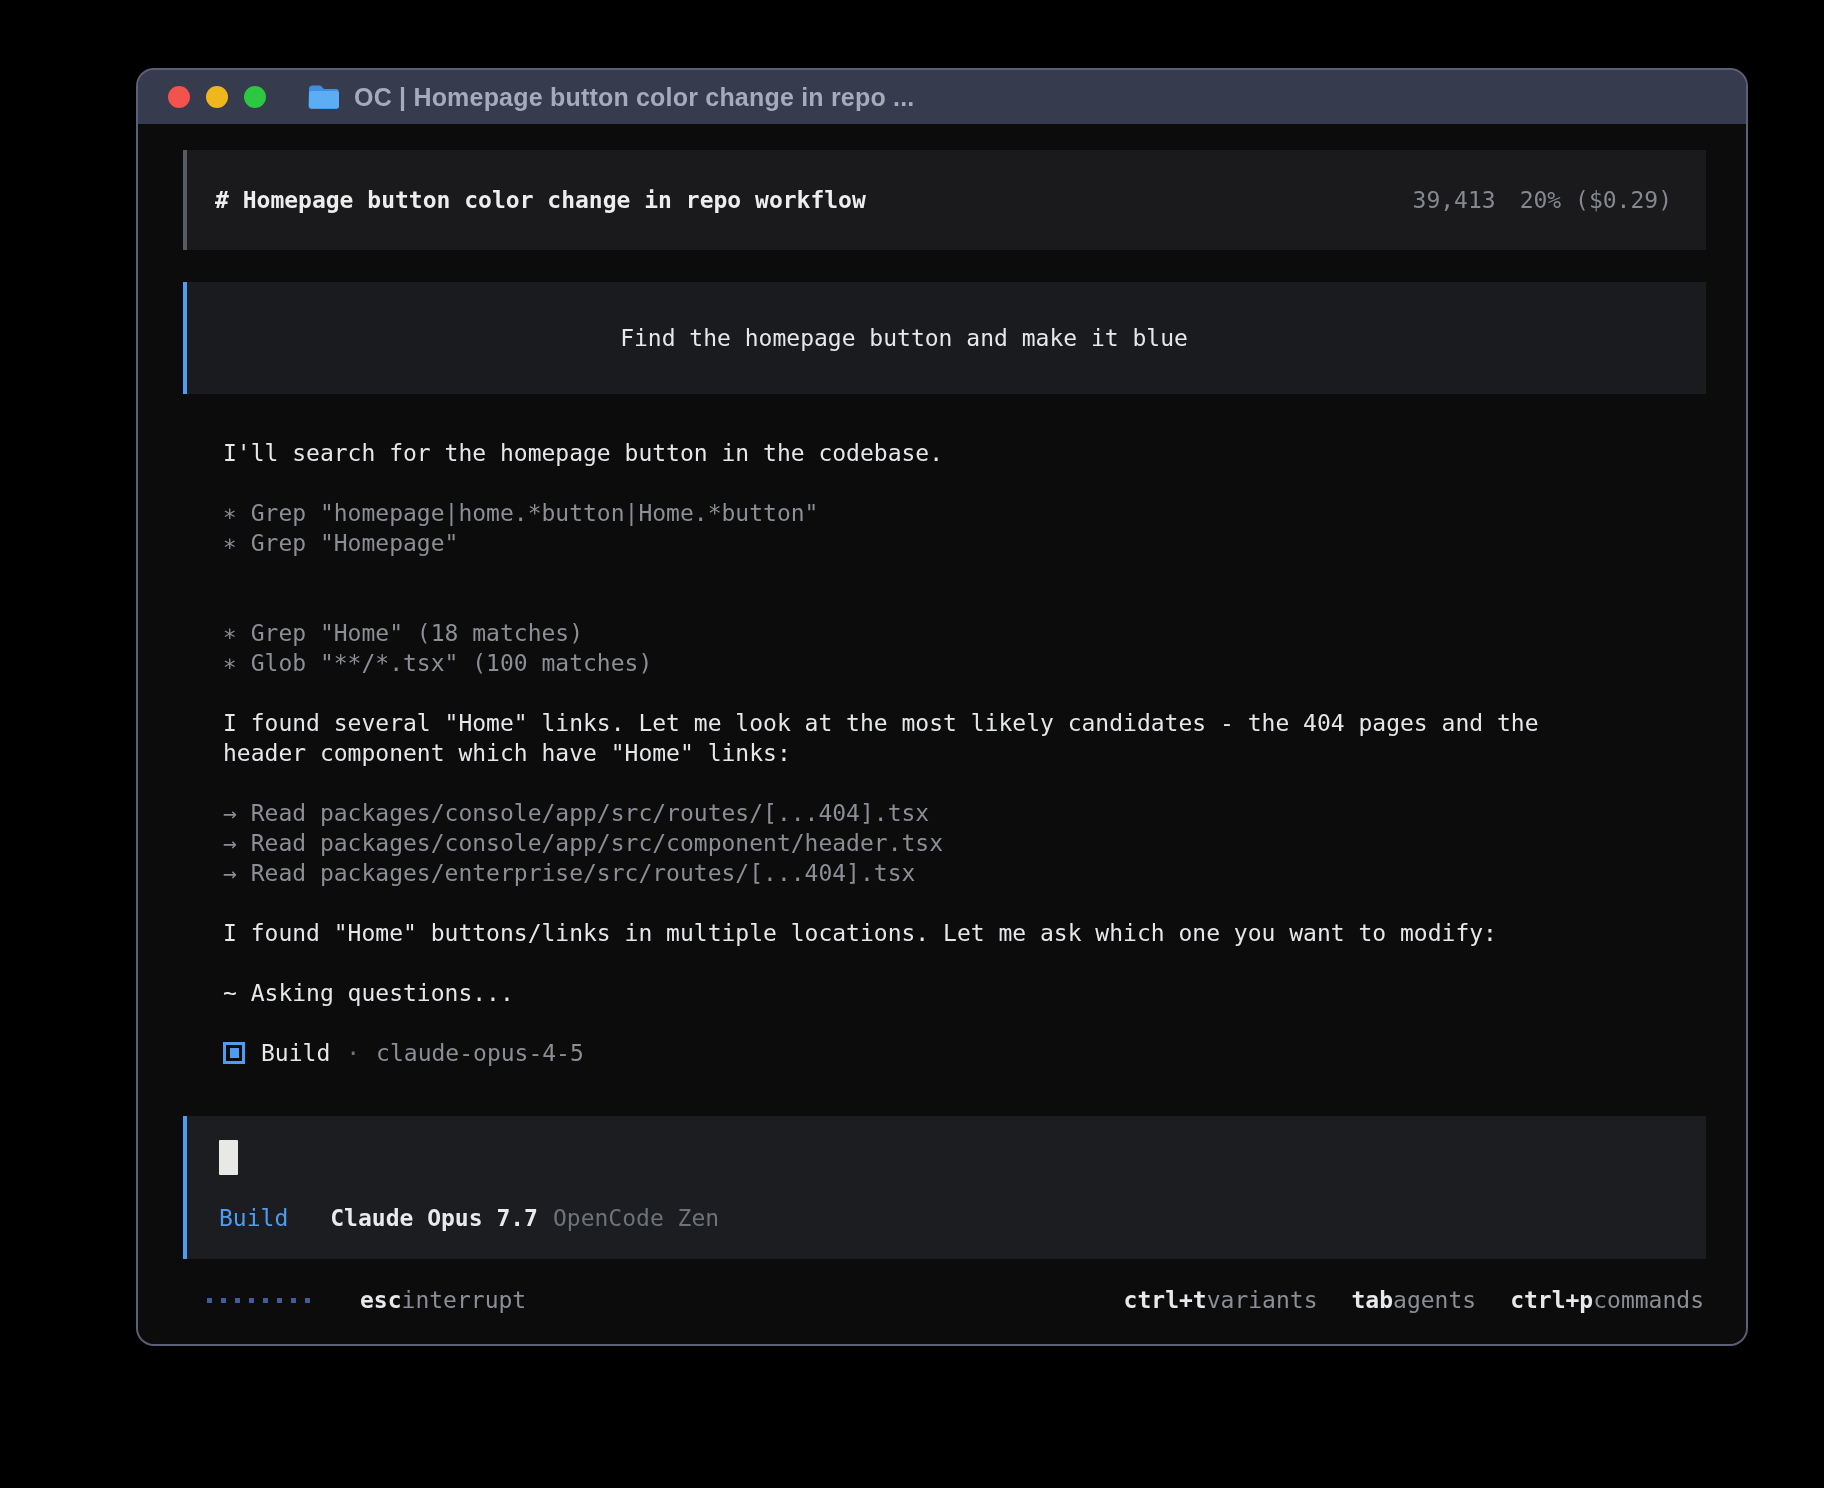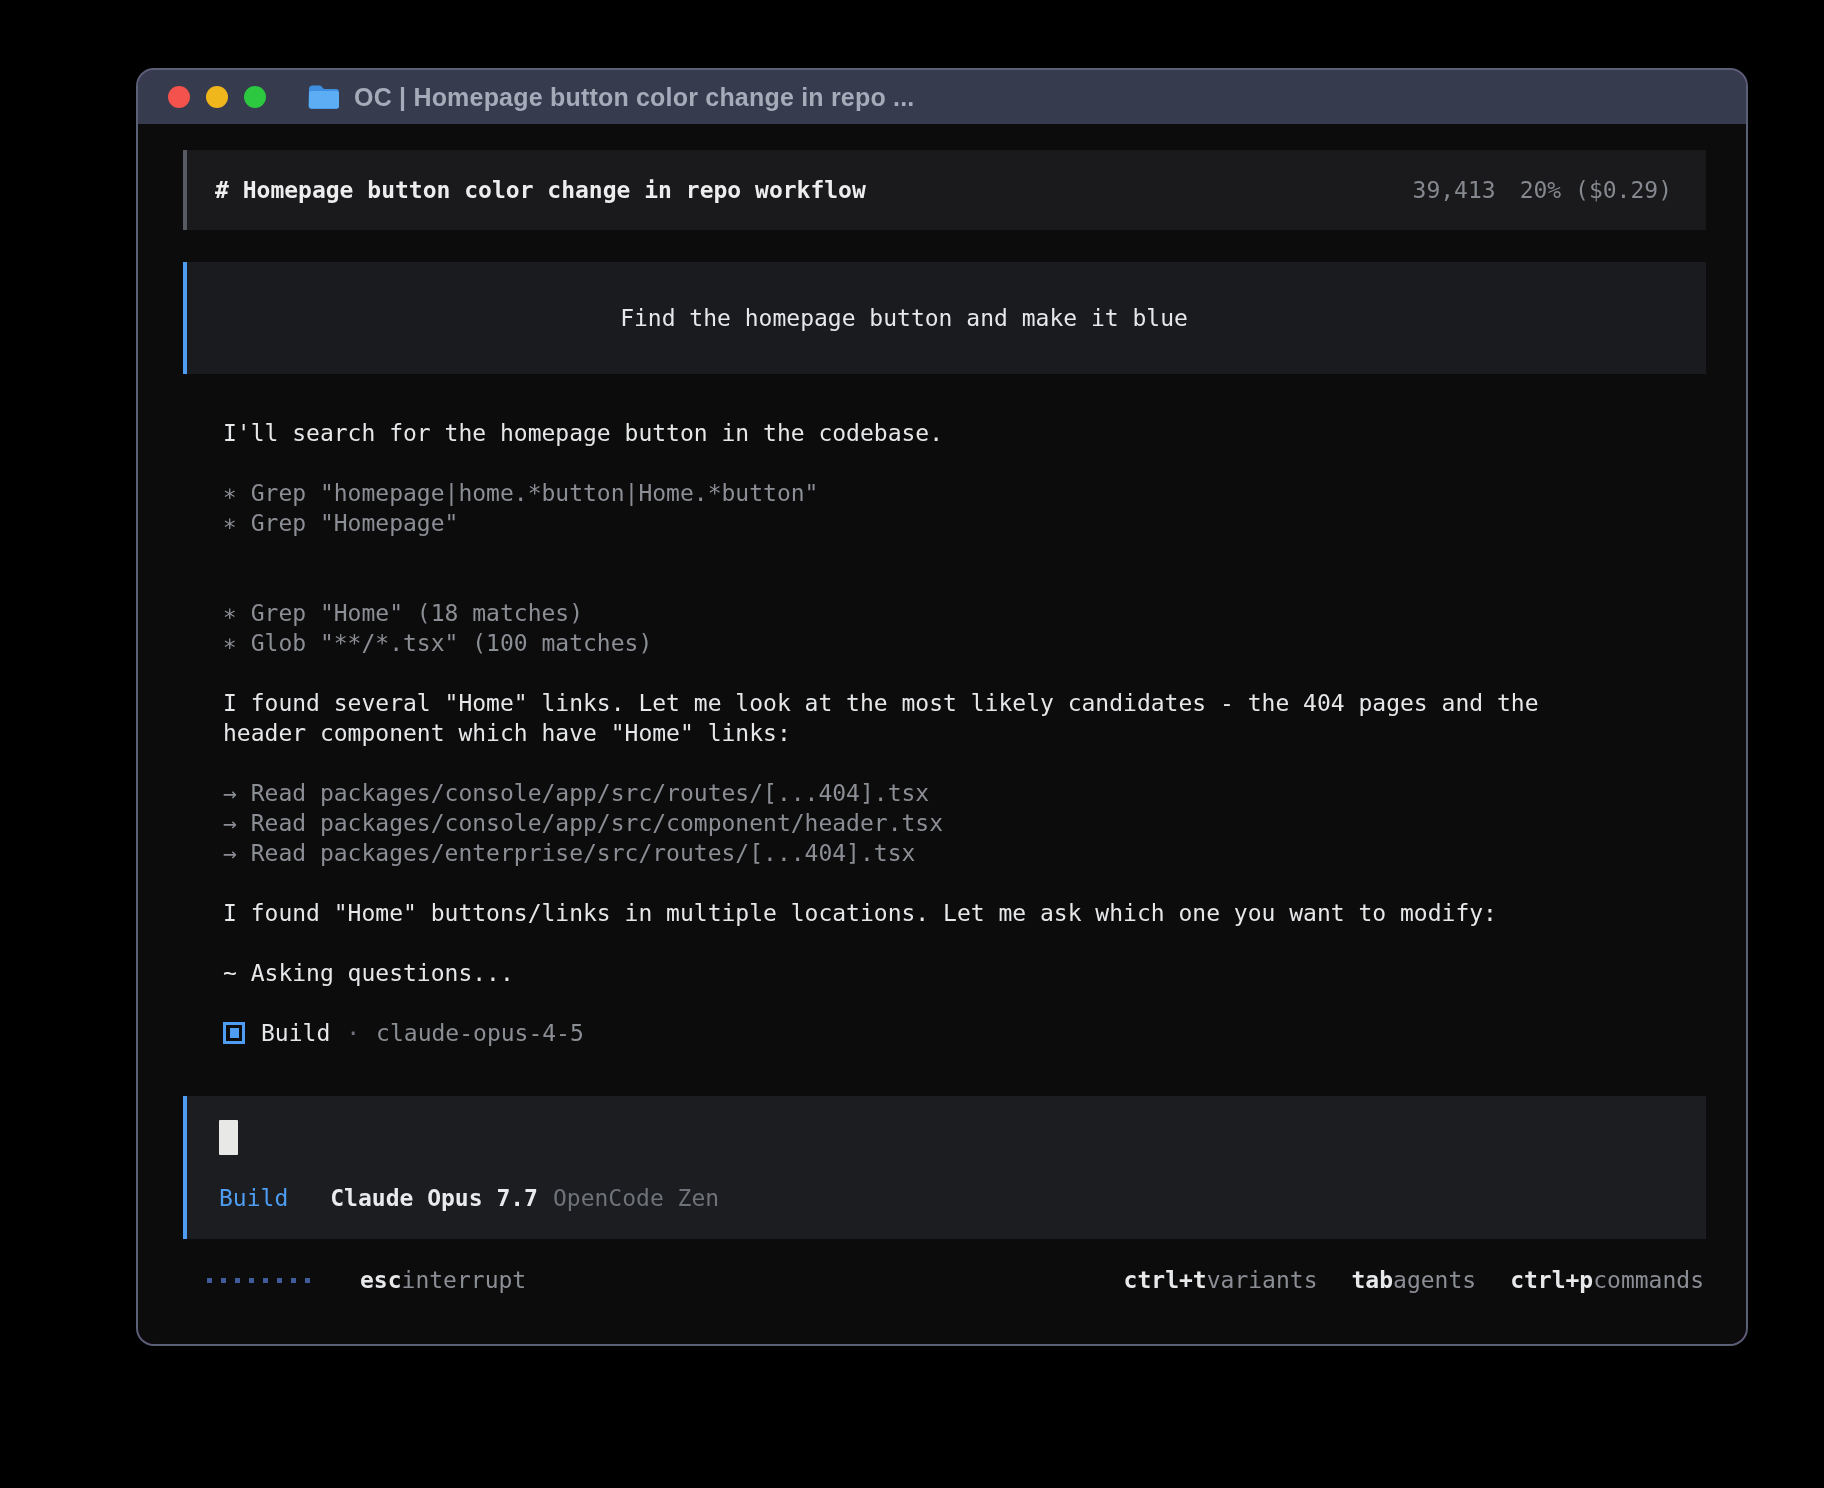--- a/index.html
+++ b/index.html
@@ -40,21 +40,21 @@
     background: #0c0c0d;
     padding: 26px 40px 0 45px;
     overflow: hidden;
   }
   .mono { font-size: 23px; line-height: 30px; }
   .bright { color: #e6e7e9; }
   .dim { color: #8b8e94; }
   .sp { height: 30px; }
 
   .session-header {
-    height: 80px;
+    height: 100px;
     background: #1a1a1c;
     border-left: 4px solid #565a63;
     display: flex; align-items: center; justify-content: space-between;
     padding: 0 34px 0 28px;
   }
   .session-header .sh-title { font-weight: bold; color: #ededee; font-size: 23px; }
   .sh-right { display: flex; gap: 24px; color: #85888f; font-size: 23px; }
 
   .user-quote {
     margin-top: 32px;

